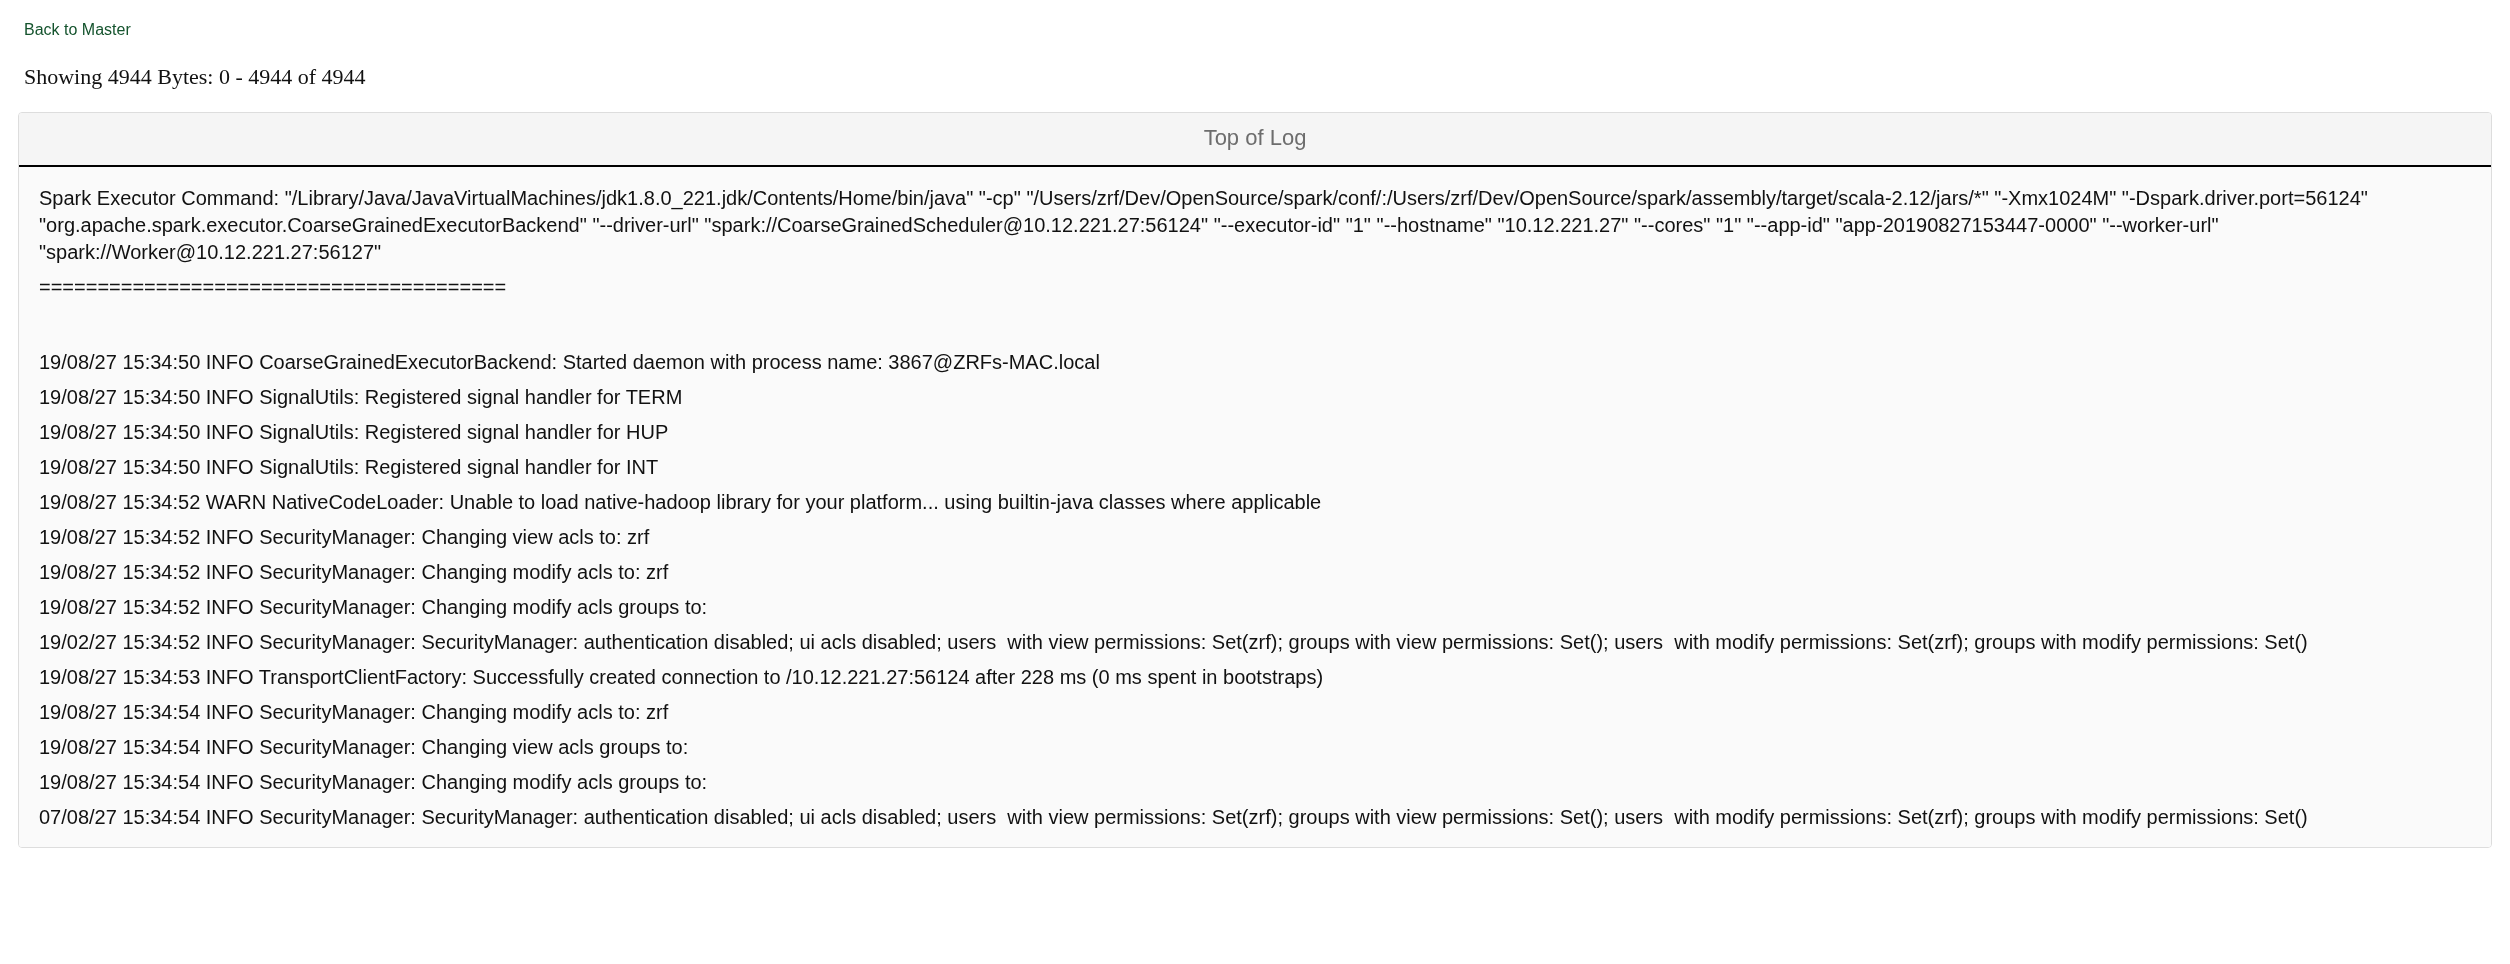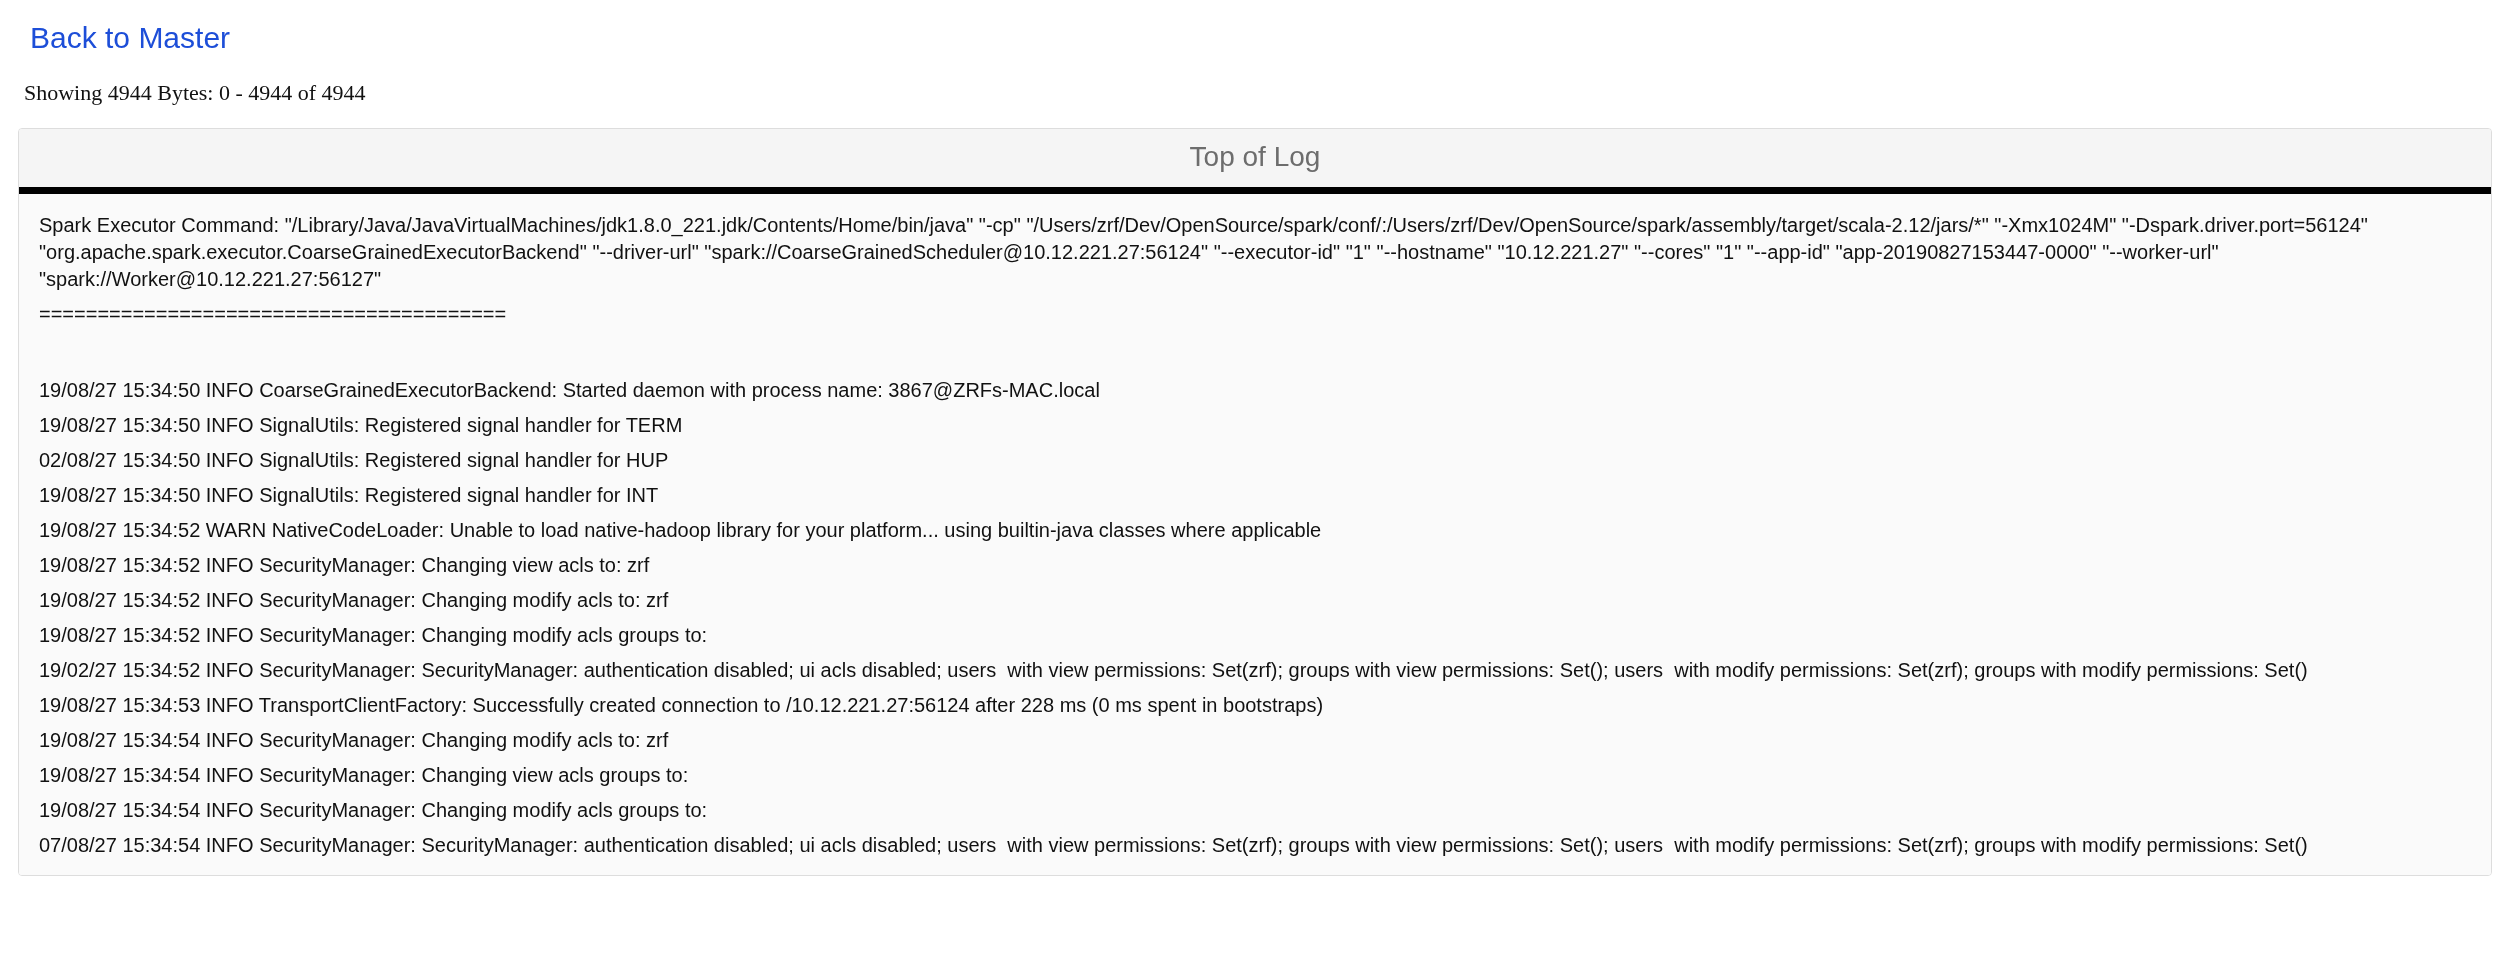--- a/index.html
+++ b/index.html
@@ -13,45 +13,45 @@
     color: #000000;
     width: 2510px;
   }
   .page {
     padding: 14px 18px 0 18px;
     box-sizing: border-box;
     width: 2510px;
   }
   .back-link {
     display: inline-block;
-    color: #1d4ed8;
-    font-size: 30px;
+    color: #14532d;
+    font-size: 16px;
     text-decoration: none;
     line-height: 1.2;
-    margin: 6px 0 0 12px;
+    margin: 6px 0 0 6px;
   }
   .showing-line {
     margin: 24px 0 0 6px;
     font-size: 22px;
     color: #111111;
     line-height: 1.2;
     font-family: Liberation Serif, serif;
   }
   .log-panel {
     margin-top: 22px;
     border: 1px solid #dddddd;
     border-radius: 4px;
     background: #ffffff;
     overflow: hidden;
   }
   .log-header {
     background: #f5f5f5;
-    border-bottom: 7px solid #000000;
+    border-bottom: 2px solid #000000;
     text-align: center;
-    font-size: 28px;
+    font-size: 22px;
     color: #6d6d6d;
     padding: 13px 0 14px 0;
     line-height: 1.1;
   }
   .log-body {
     padding: 10px 12px 8px 12px;
     background: #fafafa;
   }
   .log-line {
     font-family: "Liberation Sans", sans-serif;
@@ -76,21 +76,21 @@
   <div class="showing-line">Showing 4944 Bytes: 0 - 4944 of 4944</div>
 
   <div class="log-panel">
     <div class="log-header">Top of Log</div>
     <div class="log-body">
         <div class="log-line">Spark Executor Command: "/Library/Java/JavaVirtualMachines/jdk1.8.0_221.jdk/Contents/Home/bin/java" "-cp" "/Users/zrf/Dev/OpenSource/spark/conf/:/Users/zrf/Dev/OpenSource/spark/assembly/target/scala-2.12/jars/*" "-Xmx1024M" "-Dspark.driver.port=56124" "org.apache.spark.executor.CoarseGrainedExecutorBackend" "--driver-url" "spark://CoarseGrainedScheduler@10.12.221.27:56124" "--executor-id" "1" "--hostname" "10.12.221.27" "--cores" "1" "--app-id" "app-20190827153447-0000" "--worker-url" "spark://Worker@10.12.221.27:56127"</div>
         <div class="log-line">========================================</div>
         <div class="log-line blank"></div>
         <div class="log-line">19/08/27 15:34:50 INFO CoarseGrainedExecutorBackend: Started daemon with process name: 3867@ZRFs-MAC.local</div>
         <div class="log-line">19/08/27 15:34:50 INFO SignalUtils: Registered signal handler for TERM</div>
-        <div class="log-line">02/08/27 15:34:50 INFO SignalUtils: Registered signal handler for HUP</div>
+        <div class="log-line">19/08/27 15:34:50 INFO SignalUtils: Registered signal handler for HUP</div>
         <div class="log-line">19/08/27 15:34:50 INFO SignalUtils: Registered signal handler for INT</div>
         <div class="log-line">19/08/27 15:34:52 WARN NativeCodeLoader: Unable to load native-hadoop library for your platform... using builtin-java classes where applicable</div>
         <div class="log-line">19/08/27 15:34:52 INFO SecurityManager: Changing view acls to: zrf</div>
         <div class="log-line">19/08/27 15:34:52 INFO SecurityManager: Changing modify acls to: zrf</div>
         <div class="log-line">19/08/27 15:34:52 INFO SecurityManager: Changing modify acls groups to:</div>
         <div class="log-line">19/02/27 15:34:52 INFO SecurityManager: SecurityManager: authentication disabled; ui acls disabled; users  with view permissions: Set(zrf); groups with view permissions: Set(); users  with modify permissions: Set(zrf); groups with modify permissions: Set()</div>
         <div class="log-line">19/08/27 15:34:53 INFO TransportClientFactory: Successfully created connection to /10.12.221.27:56124 after 228 ms (0 ms spent in bootstraps)</div>
         <div class="log-line">19/08/27 15:34:54 INFO SecurityManager: Changing modify acls to: zrf</div>
         <div class="log-line">19/08/27 15:34:54 INFO SecurityManager: Changing view acls groups to:</div>
         <div class="log-line">19/08/27 15:34:54 INFO SecurityManager: Changing modify acls groups to:</div>

